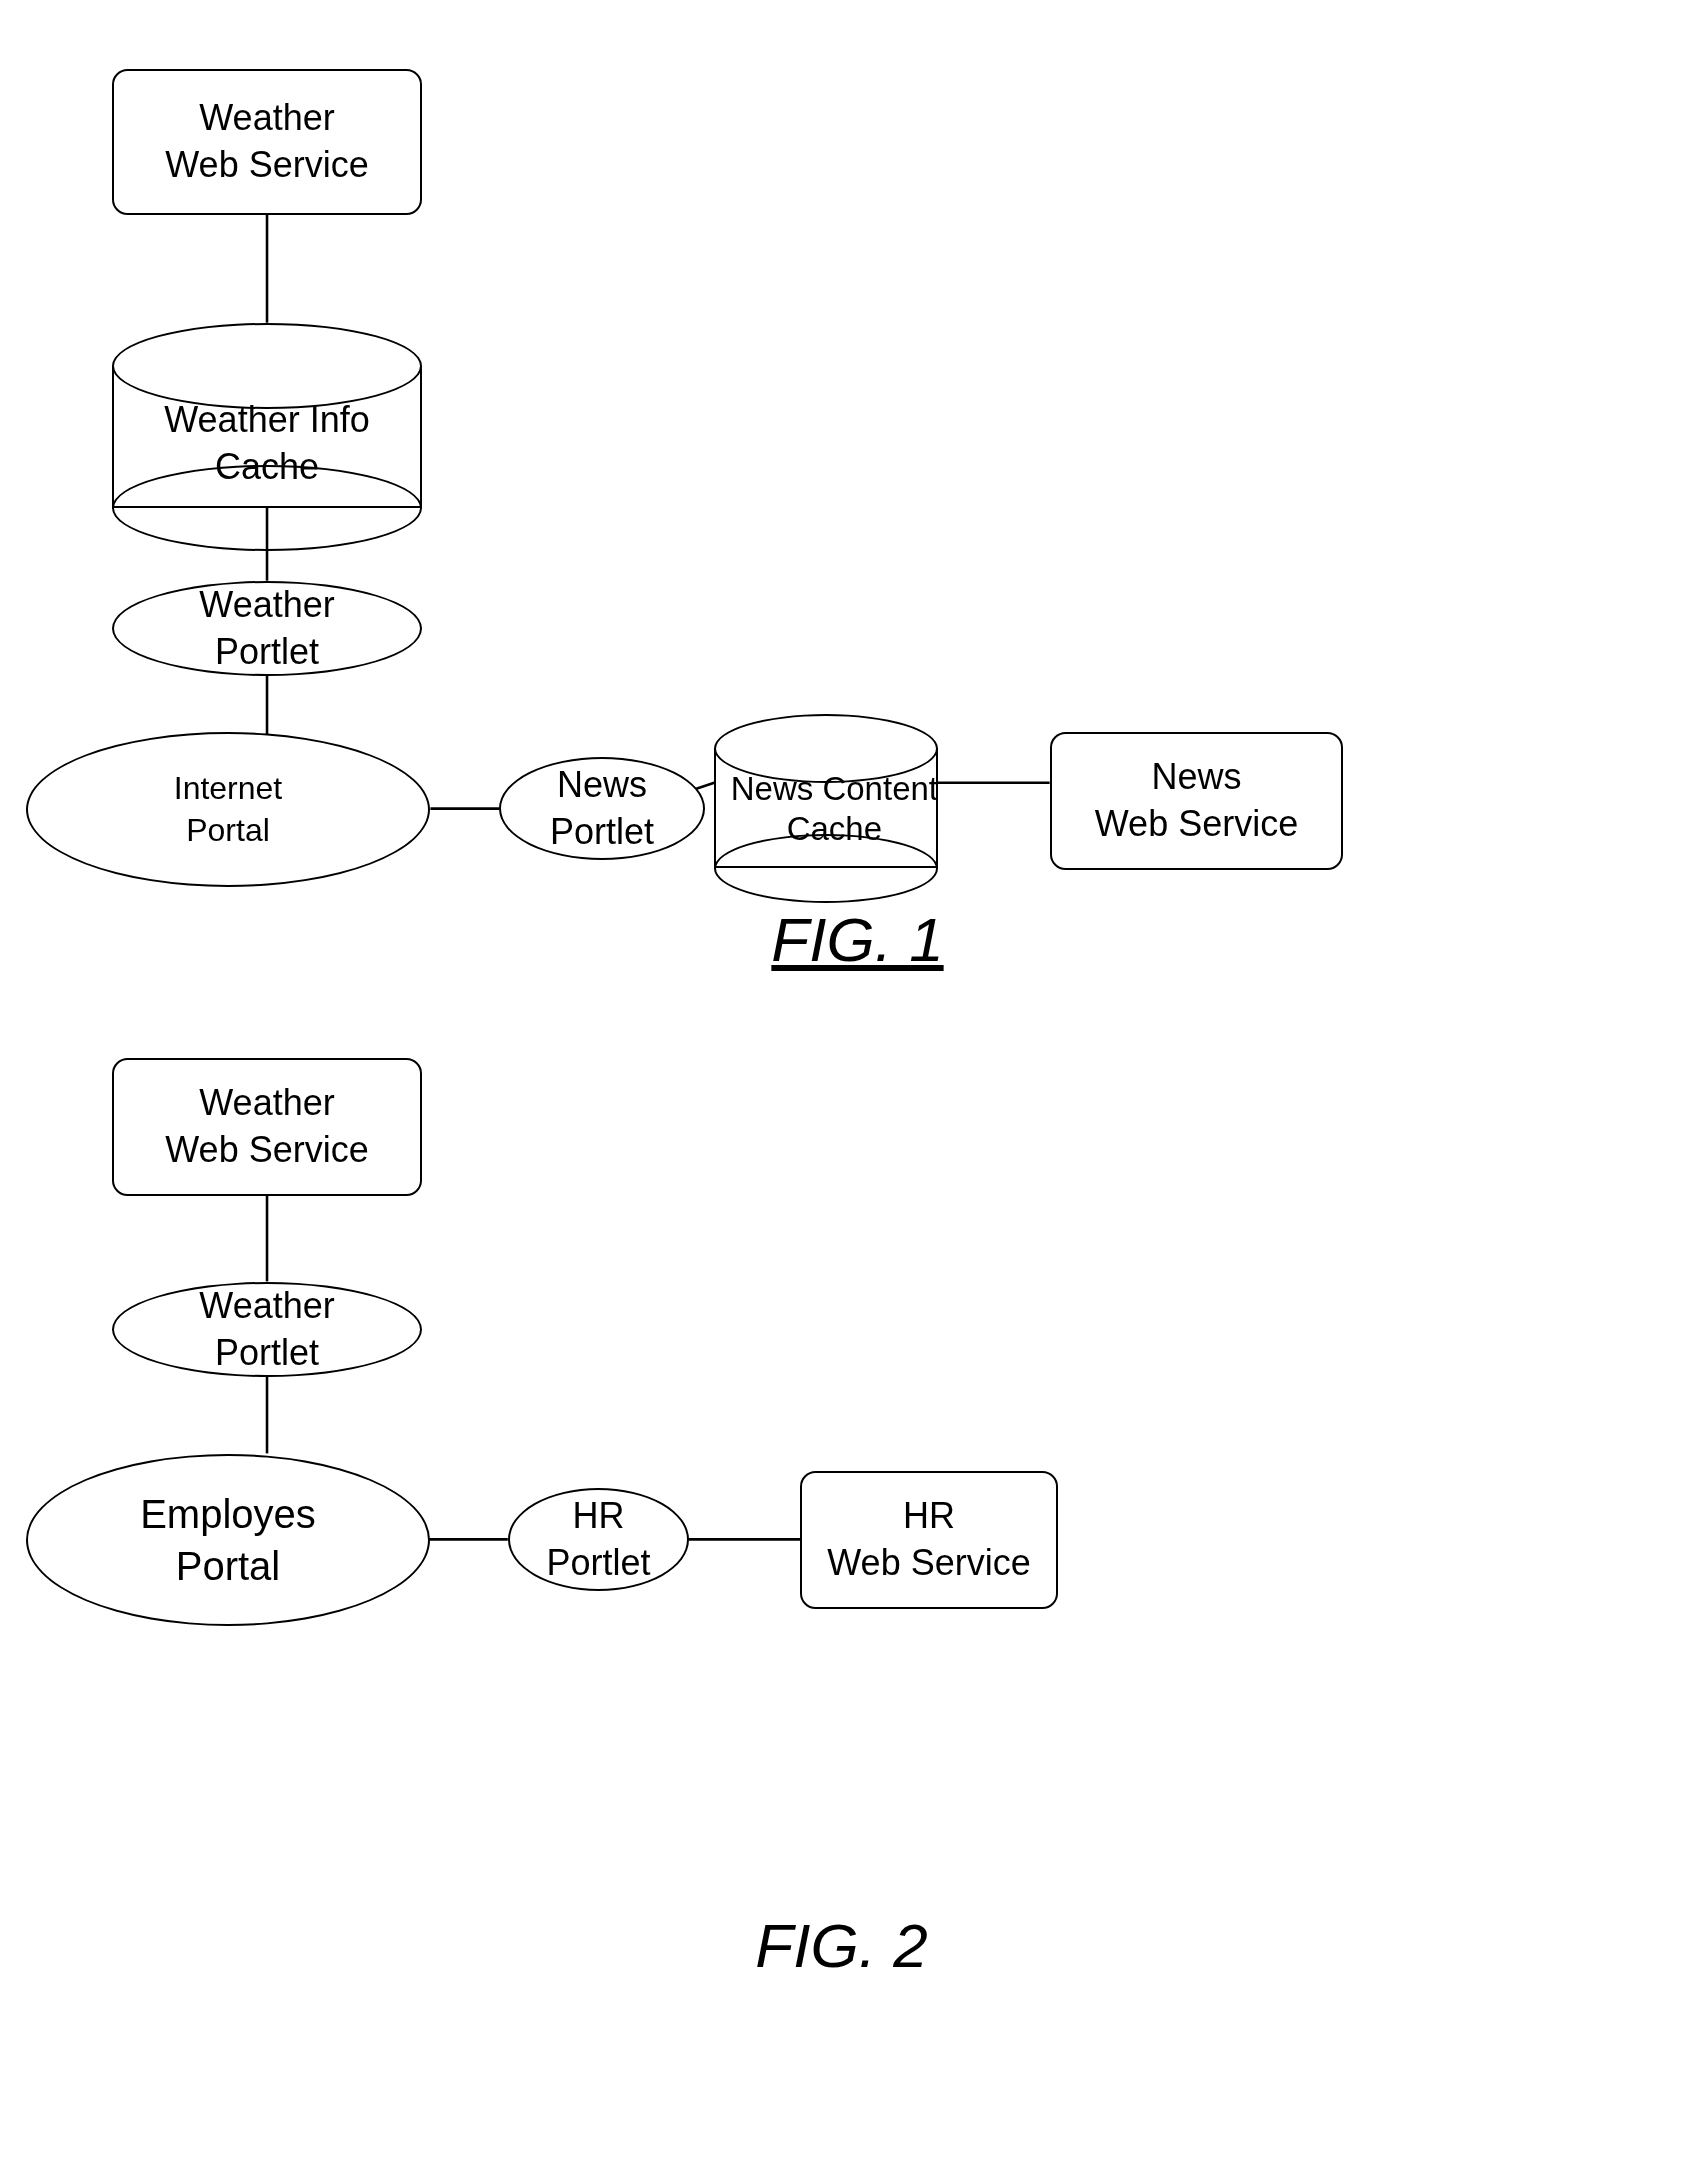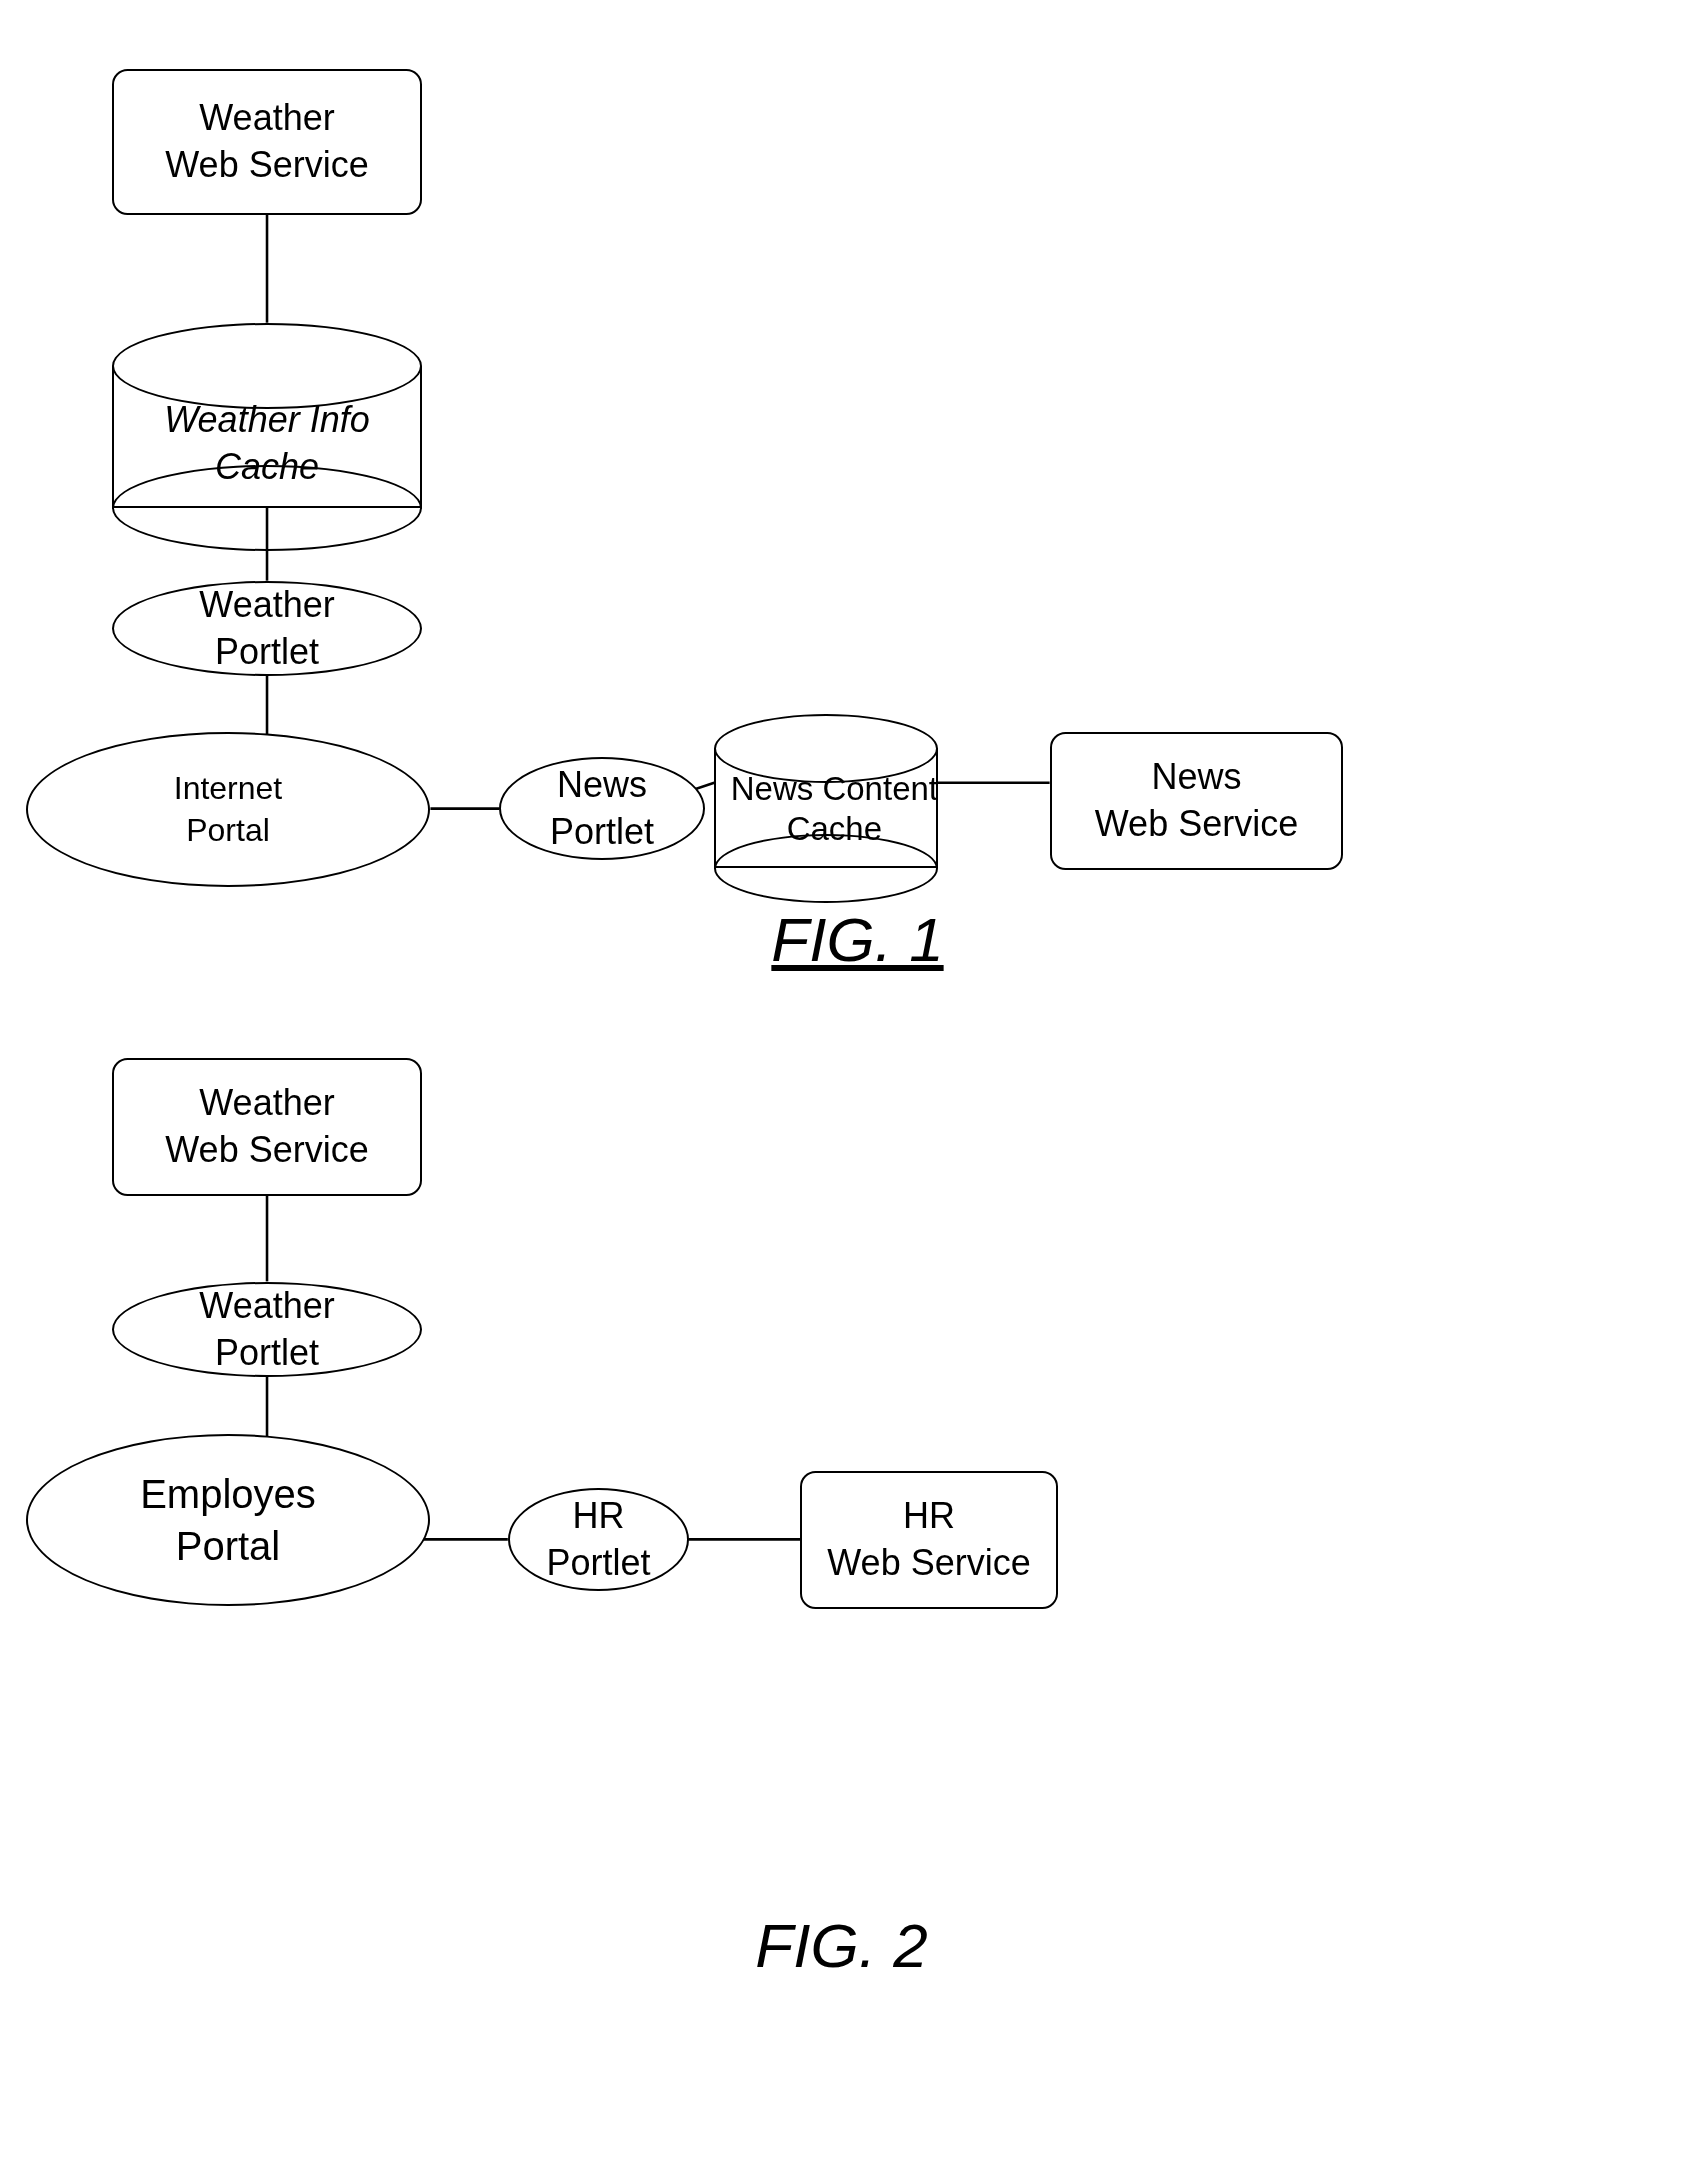--- a/index.html
+++ b/index.html
@@ -98,21 +98,21 @@
       <line x1="740" y1="910" x2="830" y2="880" stroke="#000" stroke-width="3"></line>
 
       <line x1="1090" y1="880" x2="1220" y2="880" stroke="#000" stroke-width="3"></line>
     </svg>
 
     <div class="box" style="left:112px; top:43px; width:310px; height:146px;">
       <span style="white-space:pre-line;">Weather
 Web Service</span>
     </div>
 
-    <div style="position:absolute; left:112px; top:297px; width:310px; height:185px;font-style:italic;">
+    <div style="position:absolute; left:112px; top:297px; width:310px; height:185px;">
 
       <div style="position:absolute; left:0; top:43px; width:310px; height:142px;
                   border-left:2.6px solid #000; border-right:2.6px solid #000; border-bottom:2.6px solid #000; background:#fff;"></div>
 
       <div style="position:absolute; left:0; top:0; width:310px; height:86px;
                   border:2.6px solid #000; border-radius:50%; background:#fff; z-index:2;"></div>
 
       <div style="position:absolute; left:0; top:142px; width:310px; height:86px;
                   border:2.6px solid #000; border-radius:50%; background:transparent; z-index:1;"></div>
 
@@ -179,21 +179,21 @@
     <div class="box" style="left:112px; top:26px; width:310px; height:138px;">
       <span style="white-space:pre-line;">Weather
 Web Service</span>
     </div>
 
     <div class="ellipse" style="left:112px; top:250px; width:310px; height:95px;">
       <span style="white-space:pre-line;">Weather
 Portlet</span>
     </div>
 
-    <div class="ellipse" style="left:26px; top:402px; width:404px; height:172px; font-size:40px;">
+    <div class="ellipse" style="left:26px; top:422px; width:404px; height:172px; font-size:40px;">
       <span style="white-space:pre-line;">Employes
 Portal</span>
     </div>
 
     <div class="ellipse" style="left:508px; top:456px; width:181px; height:103px;">
       <span style="white-space:pre-line;">HR
 Portlet</span>
     </div>
 
     <div class="box" style="left:800px; top:439px; width:258px; height:138px;">

